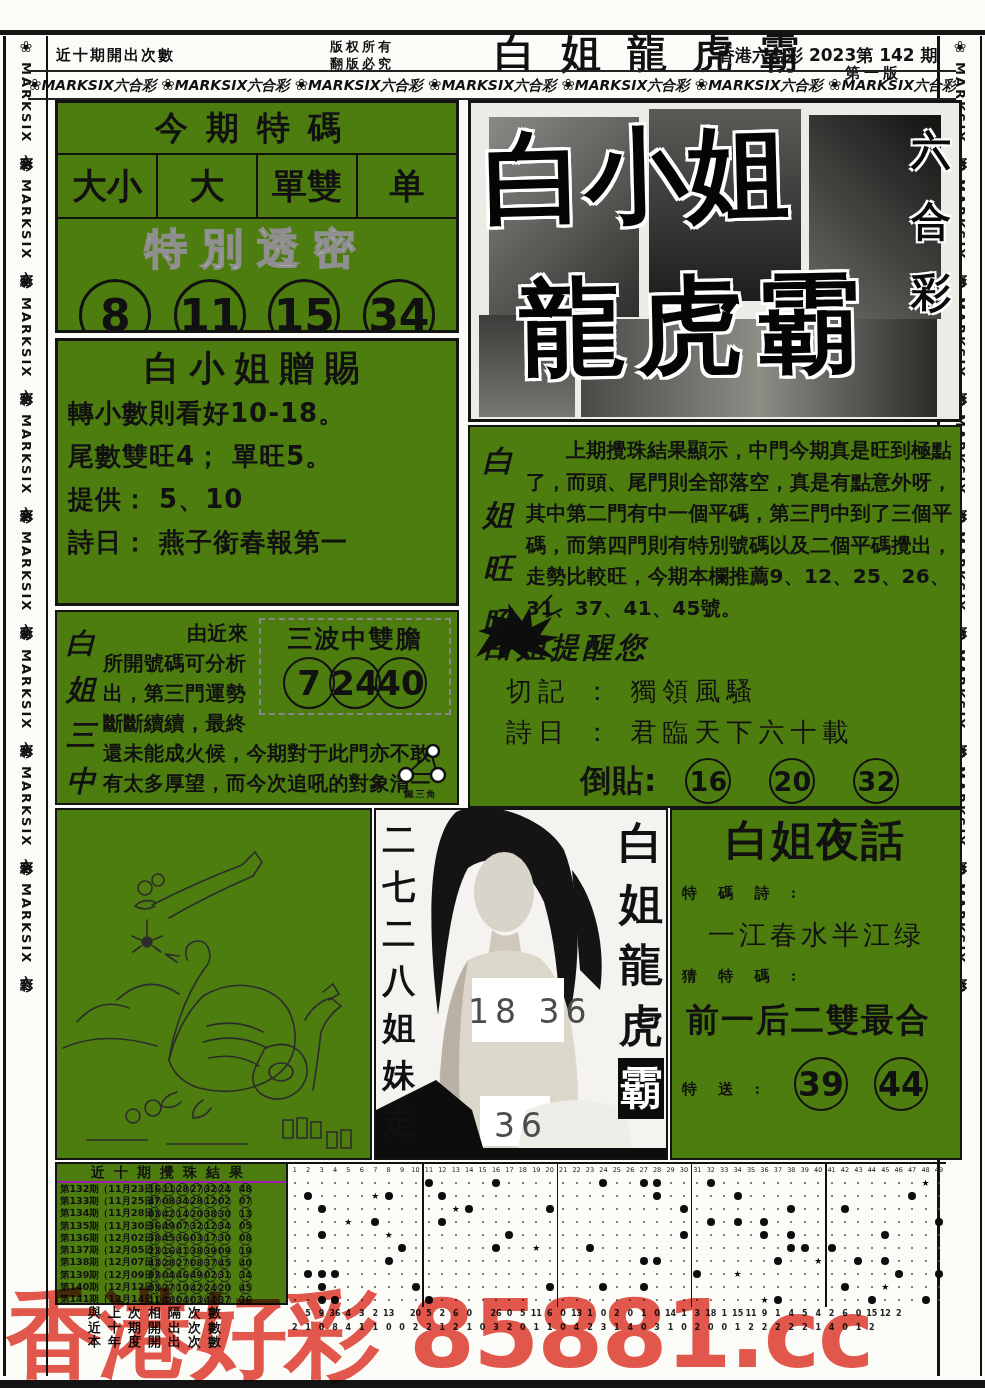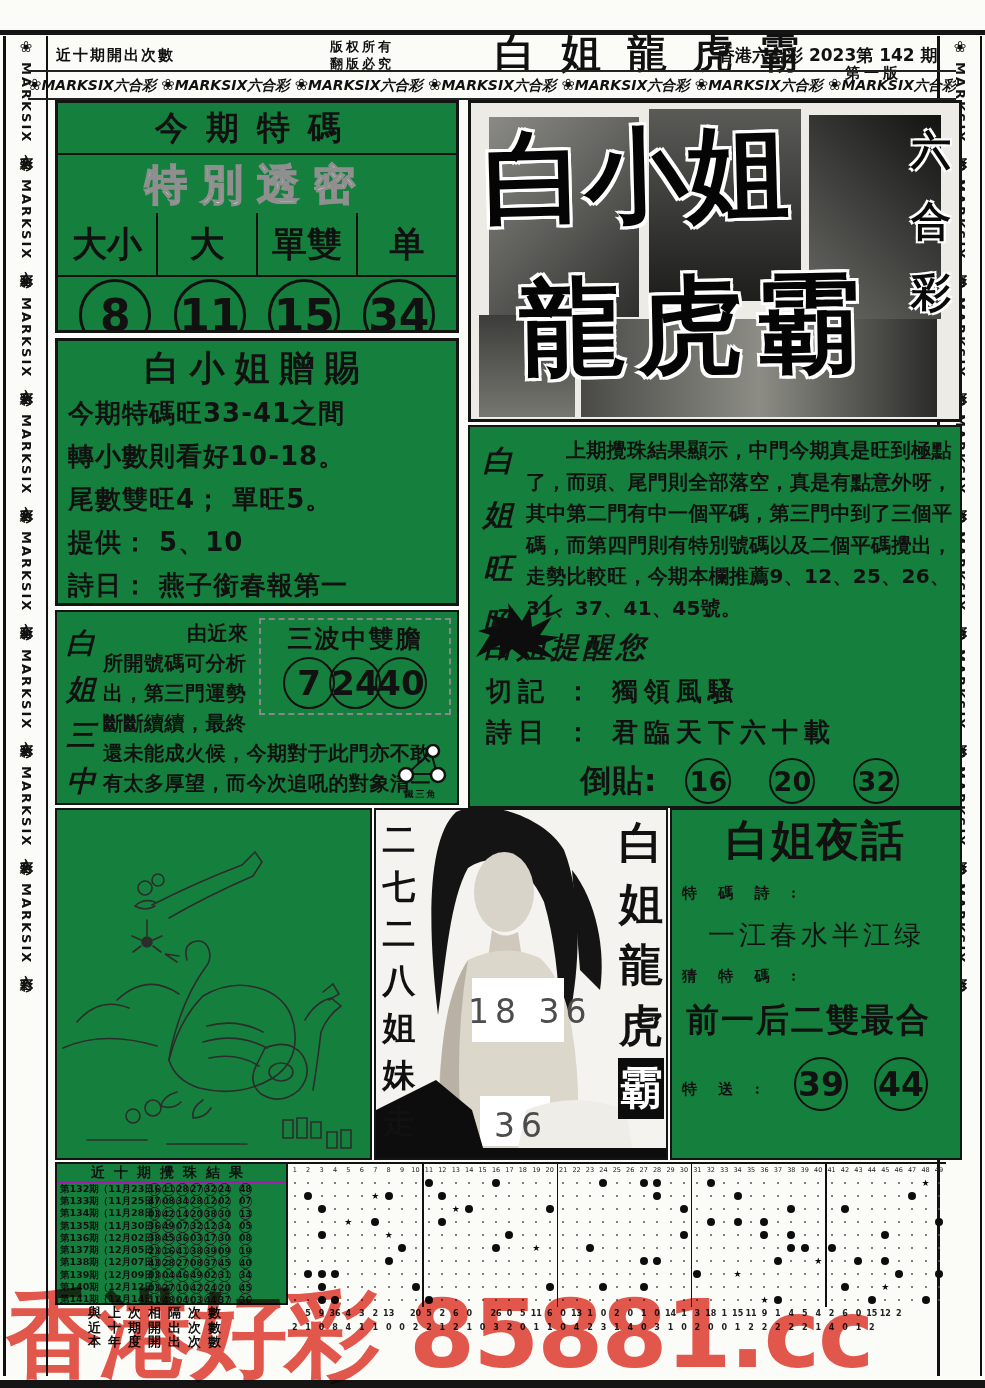--- a/index.html
+++ b/index.html
@@ -22,21 +22,21 @@
   #hdr-copy{left:330px;top:38px;font-size:13px;font-weight:bold;line-height:17px;letter-spacing:3px;}
   #hdr-title{left:495px;top:26px;font-size:40px;font-weight:900;letter-spacing:26px;white-space:nowrap;}
   #hdr-issue{left:718px;top:44px;font-size:17px;font-weight:bold;white-space:nowrap;}
   #hdr-edition{left:845px;top:64px;font-size:15px;font-weight:bold;letter-spacing:4px;}
   
   #banner-row{left:28px;top:70px;width:928px;height:26px;display:flex;justify-content:space-between;
               align-items:center;border-top:2px solid #222;border-bottom:2px solid #222;overflow:hidden;}
   .banner-item{font-weight:900;font-size:14px;white-space:nowrap;font-style:italic;}
   .banner-item .fl{font-style:normal;font-size:16px;}
   
-  .box{border:3px solid #141414;background:#15803d;box-sizing:border-box;overflow:hidden;}
+  .box{border:3px solid #141414;background:#4d7c0f;box-sizing:border-box;overflow:hidden;}
   
   #special-box{left:55px;top:100px;width:404px;height:233px;}
   #special-title{height:50px;line-height:50px;text-align:center;font-size:33px;font-weight:900;
                  letter-spacing:18px;border-bottom:2px solid #111;}
   #special-cells{display:flex;height:62px;border-bottom:2px solid #111;}
   #special-cells .cell{flex:1;display:flex;align-items:center;justify-content:center;
                        font-size:35px;font-weight:900;border-right:2px solid #111;}
   #special-cells .cell:last-child{border-right:none;}
   #special-watermark{text-align:center;font-size:42px;font-weight:700;letter-spacing:14px;margin-top:2px;
                      color:#fff;-webkit-text-stroke:1.5px #8f8f8f;text-shadow:0 0 1px #999;}
@@ -67,21 +67,21 @@
   #mh-row2{left:48px;top:152px;font-size:106px;letter-spacing:12px;transform:rotate(-1deg);}
   #mh-side{right:8px;top:20px;gap:16px;font-size:40px;font-weight:900;
            font-family:"DejaVu Serif",serif;color:#0a0a0a;
            text-shadow:2px 2px 0 #fff,-2px -2px 0 #fff,2px -2px 0 #fff,-2px 2px 0 #fff;}
   
   #right-box{left:468px;top:425px;width:494px;height:383px;border-width:2px;position:absolute;}
   #wh-side{left:8px;top:14px;width:40px;gap:13px;font-size:30px;font-weight:700;font-style:italic;}
   #wh-par{margin:8px 6px 0 56px;font-size:20px;font-weight:600;line-height:31.5px;text-indent:2em;letter-spacing:0.3px;}
   #burst{left:-2px;top:160px;}
   #rem-title{margin:4px 0 0 14px;font-size:29px;font-weight:900;font-style:italic;letter-spacing:4px;}
-  .rem-line{margin:6px 0 0 16px;font-size:26px;font-weight:700;letter-spacing:6px;}
+  .rem-line{margin:6px 0 0 36px;font-size:26px;font-weight:400;letter-spacing:6px;}
   #daotie-row{display:flex;align-items:center;margin:8px 0 0 110px;}
   #daotie-label{font-size:31px;font-weight:900;letter-spacing:1px;margin-right:28px;}
   #daotie-row .circ{width:46px;height:46px;font-size:27px;border-width:2px;margin-right:38px;font-weight:600;}
   
   #bird-box{left:55px;top:808px;width:317px;height:352px;border-width:2px;}
   #photo-box{left:374px;top:808px;width:294px;height:352px;border-width:2px;position:absolute;background:#fff;}
   #photo-left-label{left:4px;top:8px;width:38px;gap:2px;font-size:33px;font-weight:700;z-index:3;}
   #photo-right-label{right:2px;top:4px;width:46px;gap:2px;font-size:44px;font-weight:900;z-index:3;
                      font-family:"DejaVu Serif",serif;}
   #photo-right-label .inv{background:#0c0c0c;color:#fff;padding:1px 1px;}
@@ -182,39 +182,38 @@
       <span class="banner-item"><span class="fl">❀</span>MARKSIX六合彩</span>
       <span class="banner-item"><span class="fl">❀</span>MARKSIX六合彩</span>
       <span class="banner-item"><span class="fl">❀</span>MARKSIX六合彩</span>
       <span class="banner-item"><span class="fl">❀</span>MARKSIX六合彩</span>
       <span class="banner-item"><span class="fl">❀</span>MARKSIX六合彩</span>
       <span class="banner-item"><span class="fl">❀</span>MARKSIX六合彩</span>
     </div>
 
   <div class="abs box" id="special-box">
     <div id="special-title">今期特碼</div>
-    <div id="special-watermark">特別透密</div>
     <div id="special-cells">
         <div class="cell">大小</div>
         <div class="cell">大</div>
         <div class="cell">單雙</div>
         <div class="cell">单</div>
       </div>
+    <div id="special-watermark">特別透密</div>
     <div class="circles-lg" id="special-circles">
         <span class="circ">8</span>
         <span class="circ">11</span>
         <span class="circ">15</span>
         <span class="circ">34</span>
       </div>
   </div>
 
   <div class="abs box" id="gift-box">
     <div id="gift-title">白小姐贈賜</div>
     <div id="gift-lines">
-        <div class="gift-line">今期特碼旺33-41之間</div>
         <div class="gift-line">轉小數則看好10-18。</div>
         <div class="gift-line">尾數雙旺4；  單旺5。</div>
         <div class="gift-line">提供：  5、10</div>
         <div class="gift-line">詩日：  燕子銜春報第一</div>
       </div>
   </div>
 
   <div class="abs box" id="three-box">
     <div class="abs vstack" id="three-side">
         <span>白</span>

